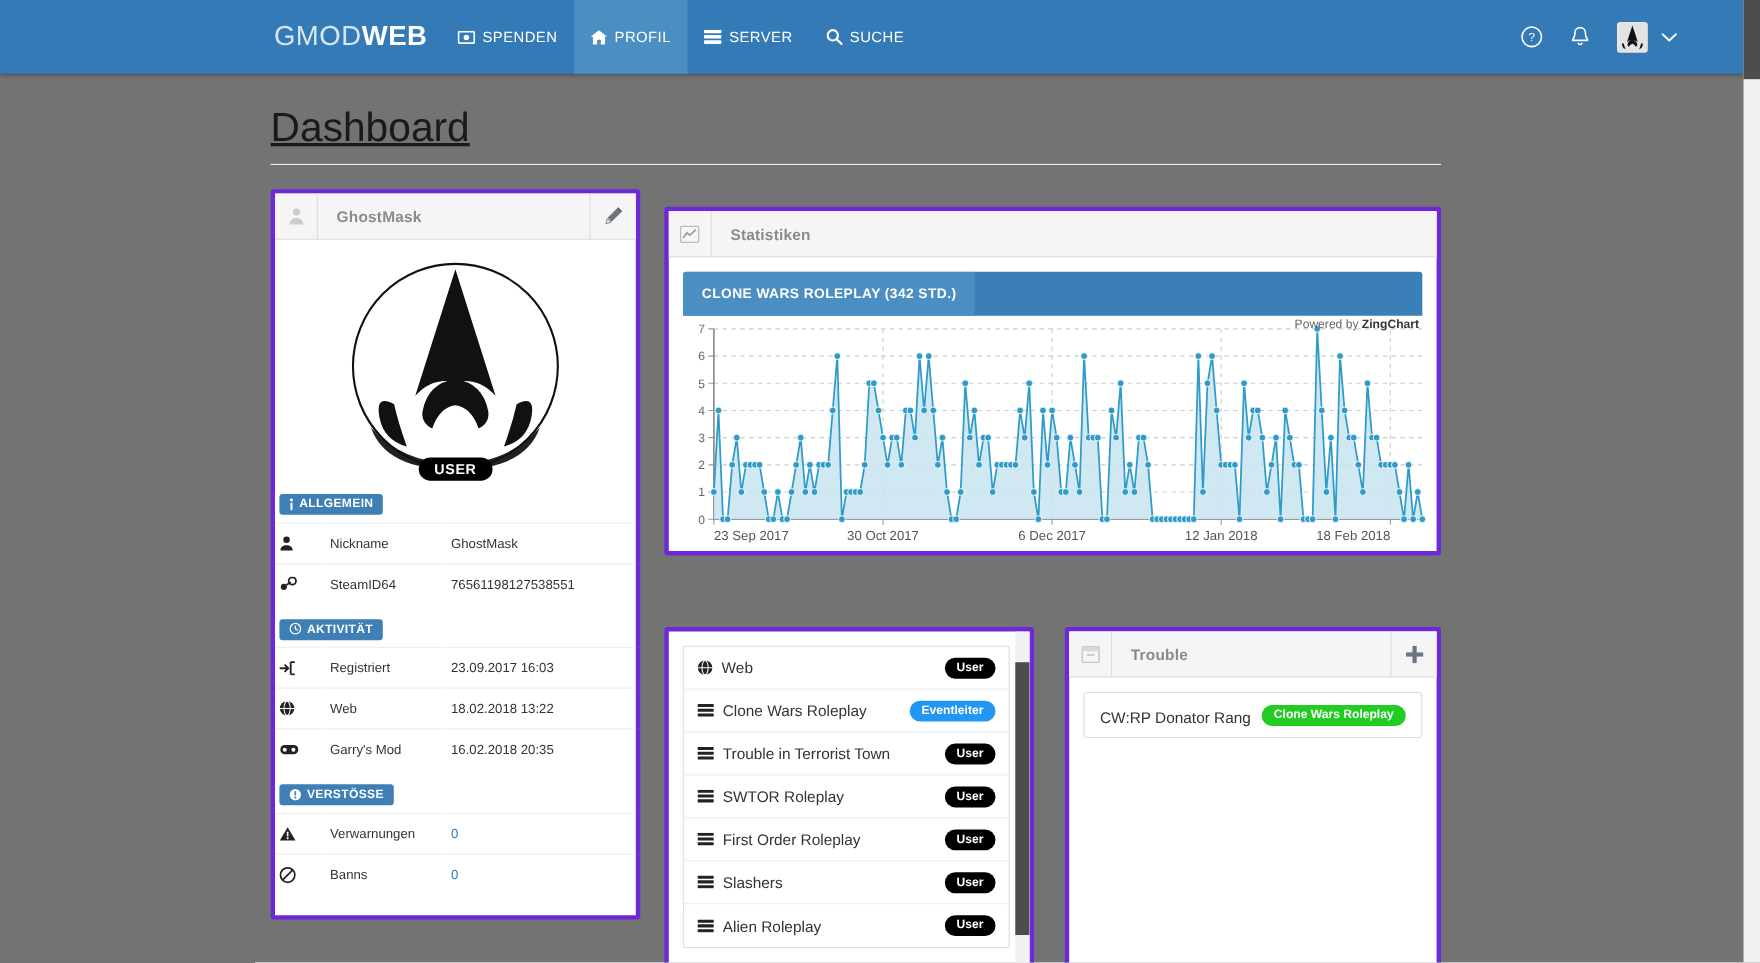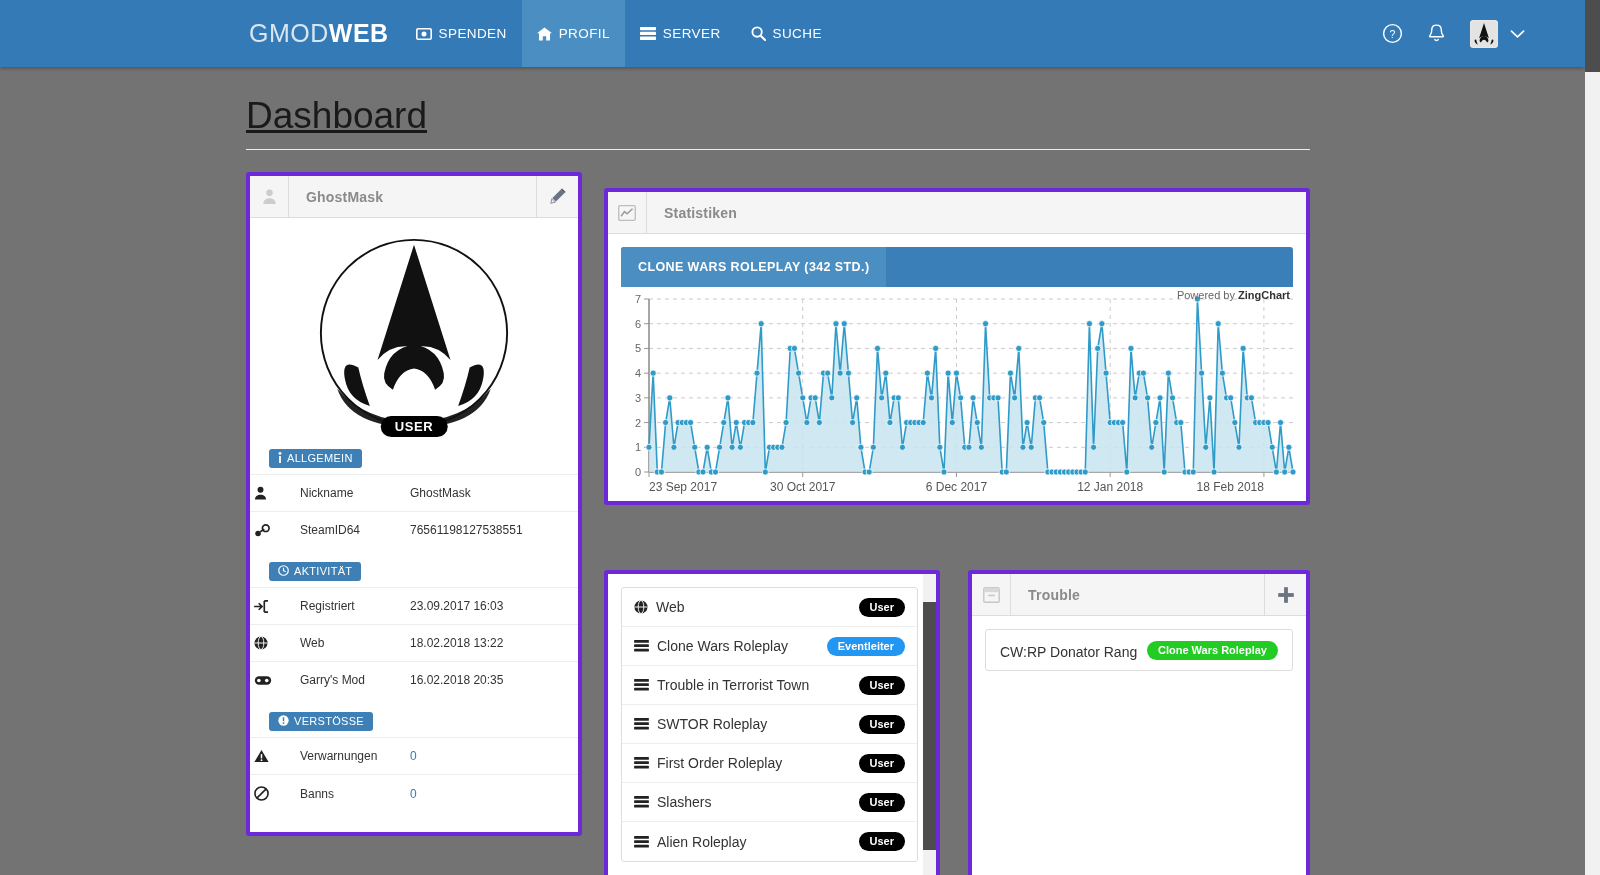--- a/index.html
+++ b/index.html
@@ -86,24 +86,24 @@
   
   #profile-panel { left:246px; top:105px; width:336px; height:664px; }
   .avatar-area { padding:19px 0 6px; display:flex; justify-content:center; }
   .avatar-wrap { position:relative; width:192px; height:192px; }
   .rank-badge {
     position:absolute; left:50%; transform:translateX(-50%); bottom:-8px;
     background:#000; color:#fff; font-size:13px; font-weight:700; letter-spacing:.6px;
     padding:3px 14px; border-radius:11px;
   }
   .sect-label {
-    display:inline-flex; gap:5px;
-    background:#3e7fb5; color:#fff; font-size:11px; font-weight:400;
+    display:inline-flex; align-items:center; gap:5px;
+    background:#3e7fb5; color:#fff; font-size:11px; font-weight:700;
     letter-spacing:.3px; padding:3px 9px 4px; border-radius:3px;
-    margin:14px 0 0 19px;
+    margin:14px 0 0 4px;
   }
   .info-table { width:100%; border-collapse:collapse; margin-top:6px; }
   .info-table tr { border-top:1px solid #eeeeee; }
   .info-table td { padding:11px 4px; font-size:12px; color:#333333; vertical-align:middle; }
   .info-table td.icn { width:46px; text-align:center; color:#222; font-size:15px; }
   .info-table td.lbl { width:110px; color:#333; }
   .info-table td.val { color:#333; }
   .info-table td.val.link { color:#337ab7; }
 
   

